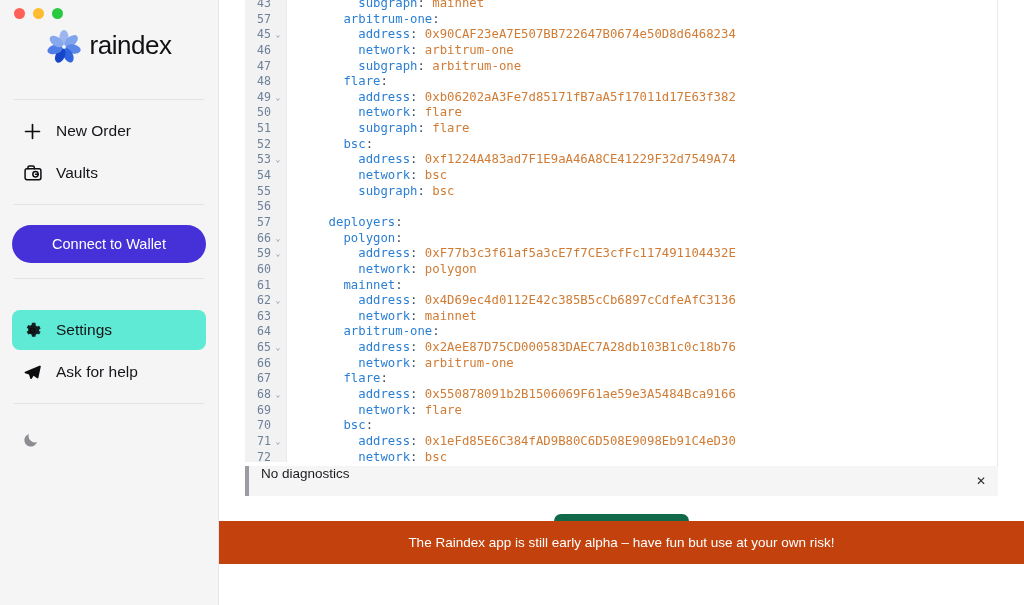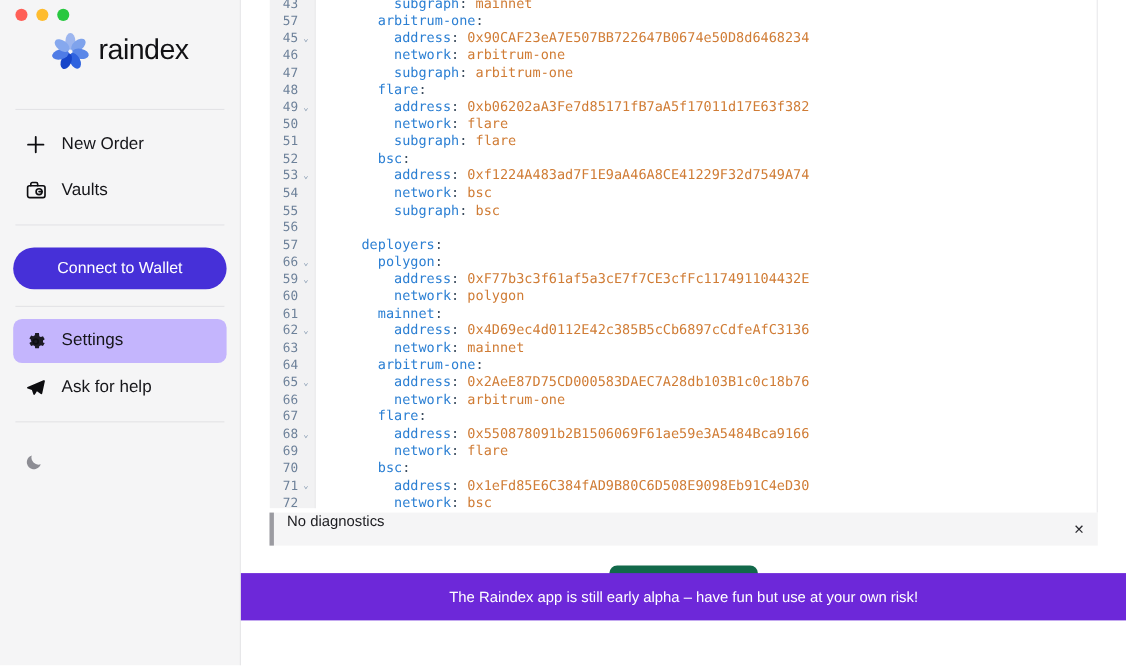--- a/index.html
+++ b/index.html
@@ -68,21 +68,21 @@
     display: flex;
     align-items: center;
     gap: 13px;
     height: 40px;
     padding: 0 10px;
     border-radius: 8px;
     cursor: pointer;
     color: #16161a;
     font-size: 15.5px;
   }
-  .nav-item.active { background: #c4b5fd; }
+  .nav-item.active { background: #5eead4; margin-top: 20px; }
   .nav-ico {
     width: 21px; height: 21px;
     flex: 0 0 21px;
     display: flex; align-items: center; justify-content: center;
     color: #0d0d10;
   }
   .nav-ico svg { display: block; }
 
   .wallet-btn {
     display: block;
@@ -212,21 +212,21 @@
     font-size: 14.2px;
     font-weight: 700;
     font-family: "Liberation Sans", sans-serif;
     cursor: pointer;
   }
 
   .alpha-banner {
     position: absolute;
     left: 0; right: 0; bottom: 0;
     height: 43px;
-    background: #6d28d9;
+    background: #c2410c;
     color: #ffffff;
     display: flex;
     align-items: center;
     justify-content: center;
     font-size: 13.5px;
   }
 </style>
 </head>
 <body>
 

